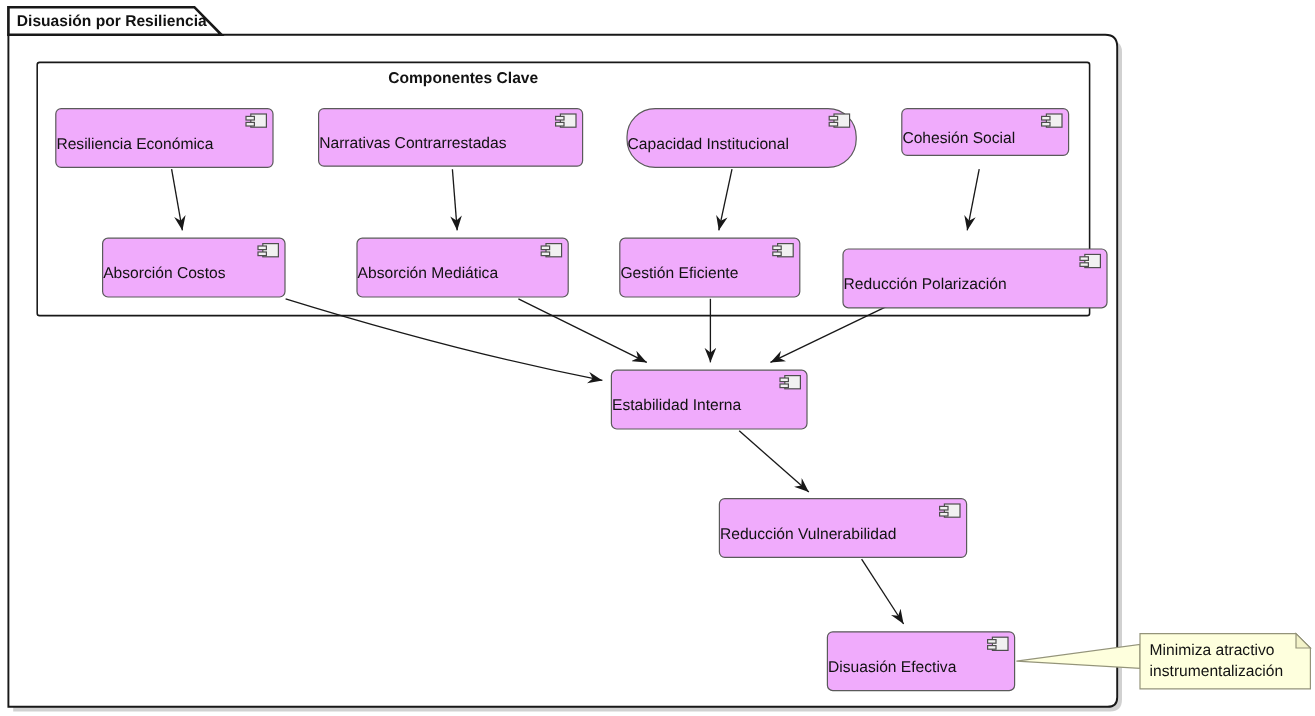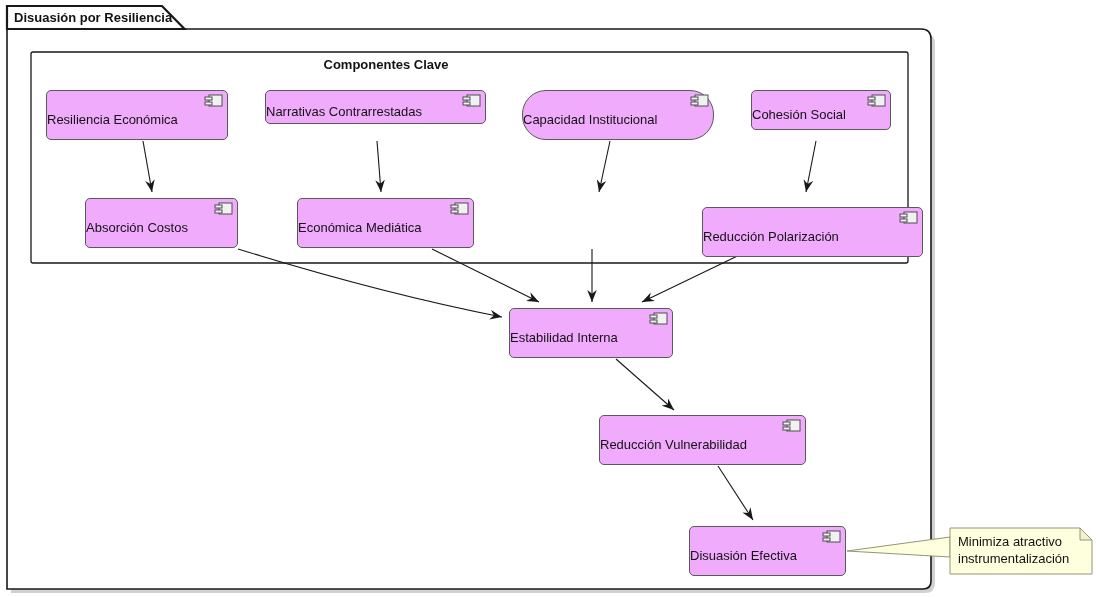--- a/index.html
+++ b/index.html
@@ -19,21 +19,21 @@
     box-sizing:border-box;
     display:flex;
     align-items:center;
     justify-content:flex-start;
     font-size:13px;
     padding-top:8px;
   }
   .node .comp-icon{position:absolute;top:3px;right:4px;line-height:0;}
 
   #n-resiliencia{left:46px;top:90px;width:182px;height:50px;}
-  #n-narrativas{left:265px;top:90px;width:221px;height:34px;}
+  #n-narrativas{left:265px;top:90px;width:221px;height:49px;}
   #n-capacidad{left:522px;top:90px;width:192px;height:50px;border-radius:24px;}
   #n-cohesion{left:751px;top:90px;width:140px;height:40px;}
   #n-absorcion{left:85px;top:198px;width:153px;height:50px;}
   #n-mitigacion{left:297px;top:198px;width:177px;height:50px;}
   #n-gestion{left:516px;top:198px;width:151px;height:50px;}
   #n-redpol{left:702px;top:207px;width:221px;height:50px;}
   #n-estabilidad{left:509px;top:308px;width:164px;height:50px;}
   #n-redvul{left:599px;top:415px;width:207px;height:50px;}
   #n-disuasion{left:689px;top:526px;width:157px;height:50px;}
 
@@ -138,23 +138,33 @@
   </div>
 
   <div class="node" id="n-mitigacion">
     <span class="comp-icon">
       <svg width="19" height="14" viewBox="0 0 19 14">
           <rect x="5" y="1" width="13" height="11" fill="#f1f1f1" stroke="#4e4e4e"></rect>
           <rect x="1" y="3" width="7" height="3" fill="#f1f1f1" stroke="#4e4e4e"></rect>
           <rect x="1" y="8" width="7" height="3" fill="#f1f1f1" stroke="#4e4e4e"></rect>
         </svg>
     </span>
-    <span>Económica Mediática</span>
-  </div>
-
+    <span>Absorción Mediática</span>
+  </div>
+
+  <div class="node" id="n-gestion">
+    <span class="comp-icon">
+      <svg width="19" height="14" viewBox="0 0 19 14">
+          <rect x="5" y="1" width="13" height="11" fill="#f1f1f1" stroke="#4e4e4e"></rect>
+          <rect x="1" y="3" width="7" height="3" fill="#f1f1f1" stroke="#4e4e4e"></rect>
+          <rect x="1" y="8" width="7" height="3" fill="#f1f1f1" stroke="#4e4e4e"></rect>
+        </svg>
+    </span>
+    <span>Gestión Eficiente</span>
+  </div>
 
   <div class="node" id="n-redpol">
     <span class="comp-icon">
       <svg width="19" height="14" viewBox="0 0 19 14">
           <rect x="5" y="1" width="13" height="11" fill="#f1f1f1" stroke="#4e4e4e"></rect>
           <rect x="1" y="3" width="7" height="3" fill="#f1f1f1" stroke="#4e4e4e"></rect>
           <rect x="1" y="8" width="7" height="3" fill="#f1f1f1" stroke="#4e4e4e"></rect>
         </svg>
     </span>
     <span>Reducción Polarización</span>

